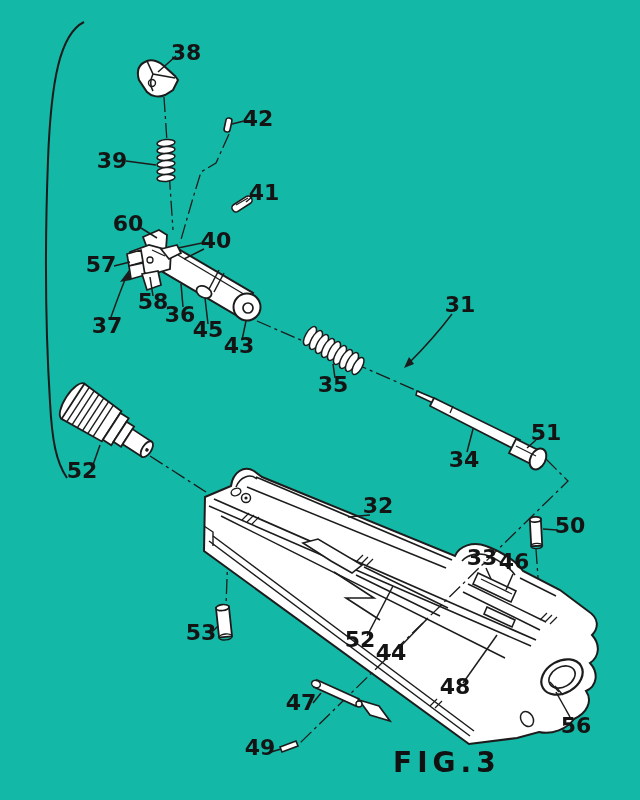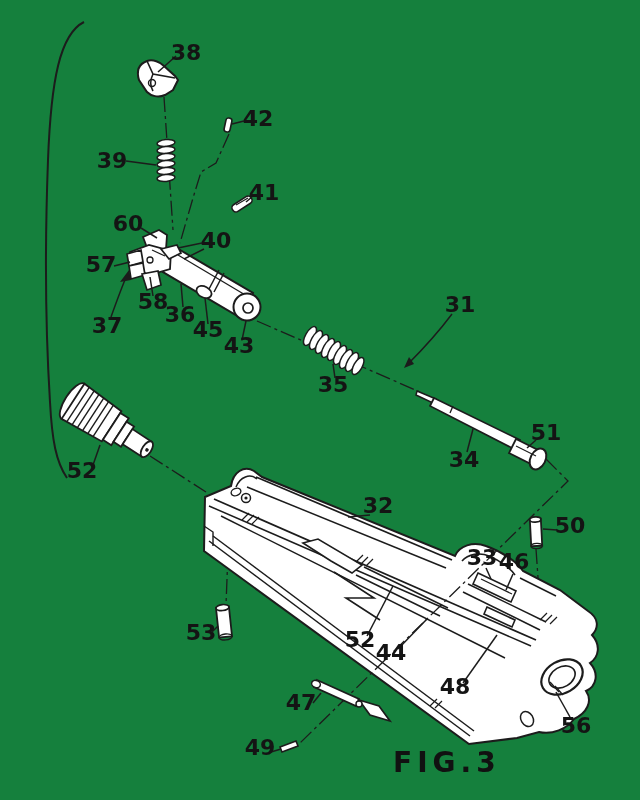--- a/index.html
+++ b/index.html
@@ -1,16 +1,16 @@
 <!DOCTYPE html>
 <html><head>
 <meta charset="utf-8">
 <style>
   html,body{margin:0;padding:0;background:#ffffff;}
-  .page{width:640px;height:800px;position:relative;background:#15803d;overflow:hidden;}
+  .page{width:640px;height:800px;position:relative;background:#14b8a6;overflow:hidden;}
   svg{display:block;}
   .ink{stroke:#1c1c1c;fill:none;}
   .wfill{fill:#ffffff;stroke:#1c1c1c;}
   .axis{stroke:#1c1c1c;fill:none;stroke-width:1.3;stroke-dasharray:15 4 3 4;}
   .leader{stroke:#1c1c1c;fill:none;stroke-width:1.5;}
   .plabel{font-family:"DejaVu Sans",sans-serif;font-weight:bold;font-size:22px;fill:#141414;text-anchor:middle;}
   .fig-title{font-family:"DejaVu Sans",sans-serif;font-weight:bold;font-size:28px;fill:#111;letter-spacing:5px;}
 </style>
 </head>
 <body>

